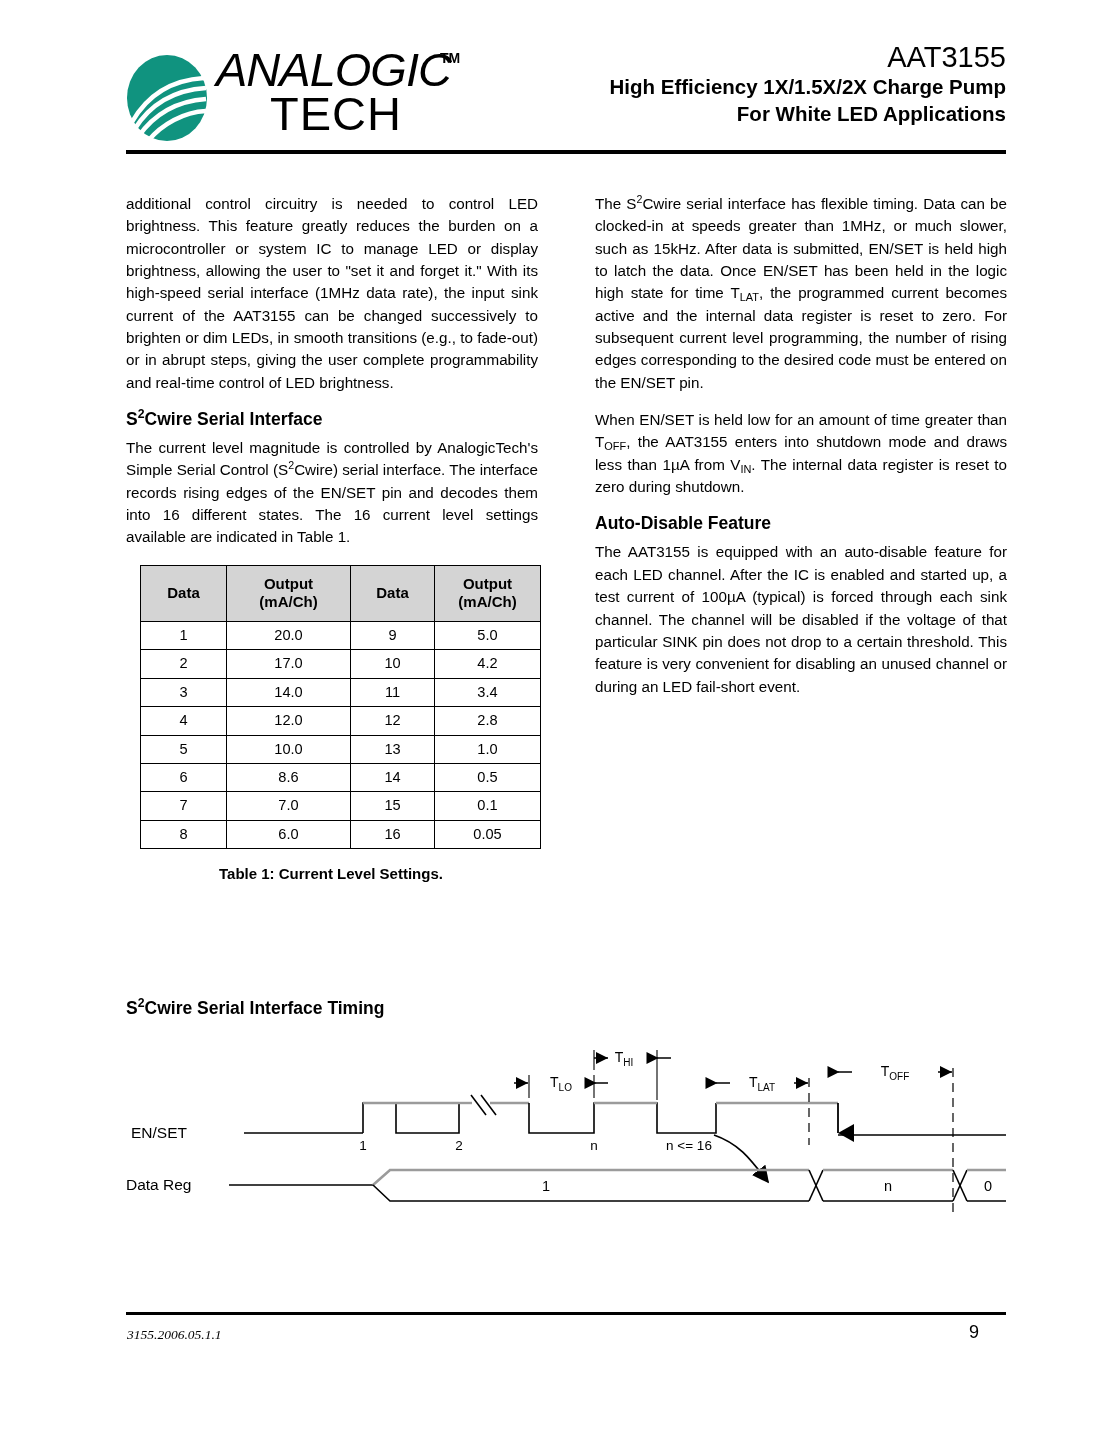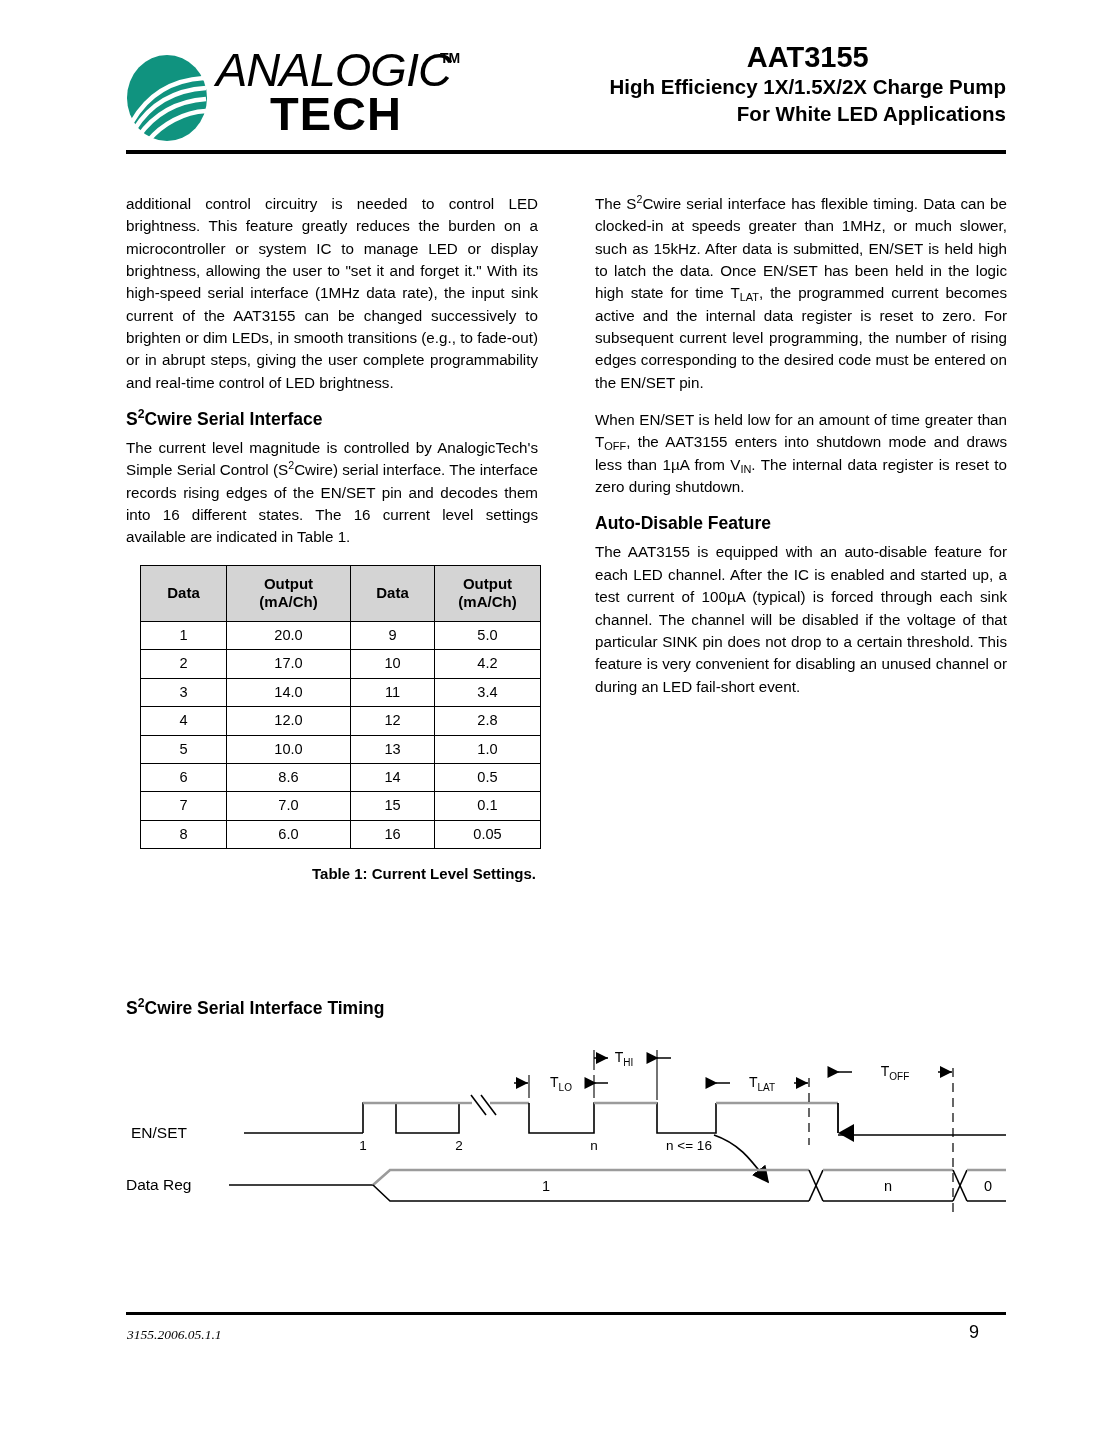--- a/index.html
+++ b/index.html
@@ -62,37 +62,36 @@
     top: 2px;
     font-size: 14px;
     font-weight: 700;
   }
   .logo-line2 {
     position: absolute;
     left: 66px;
     top: 42px;
     font-size: 47px;
     letter-spacing: 1px;
-    font-weight: 700;
+    font-weight: 400;
     line-height: 1;
     white-space: nowrap;
   }
 
   .head-titles {
     position: absolute;
     right: 0px;
     top: 0px;
     text-align: right;
   }
   .part-number {
     font-size: 29px;
-    font-weight: bold;
+    font-weight: normal;
     line-height: 1.18;
     letter-spacing: 0px;
-    text-align: center;
   }
   .head-sub {
     font-size: 20.5px;
     font-weight: bold;
     line-height: 1.3;
   }
   .header-rule {
     position: absolute;
     left: 126px;
     top: 150px;
@@ -160,21 +159,21 @@
   }
   table.lvl col.c1 { width: 86px; }
   table.lvl col.c2 { width: 124px; }
   table.lvl col.c3 { width: 84px; }
   table.lvl col.c4 { width: 106px; }
   table.lvl th.sep-l, table.lvl td.sep-l { border-left: 1.8px solid #000; }
   table.lvl tr.last td { border-bottom: 1.8px solid #000; }
 
   .tbl-caption {
     width: 410px;
-    text-align: right;
+    text-align: center;
     font-size: 15px;
     font-weight: bold;
     margin-top: 14px;
   }
 
   
   .timing-head {
     position: absolute;
     left: 126px;
     top: 983px;

